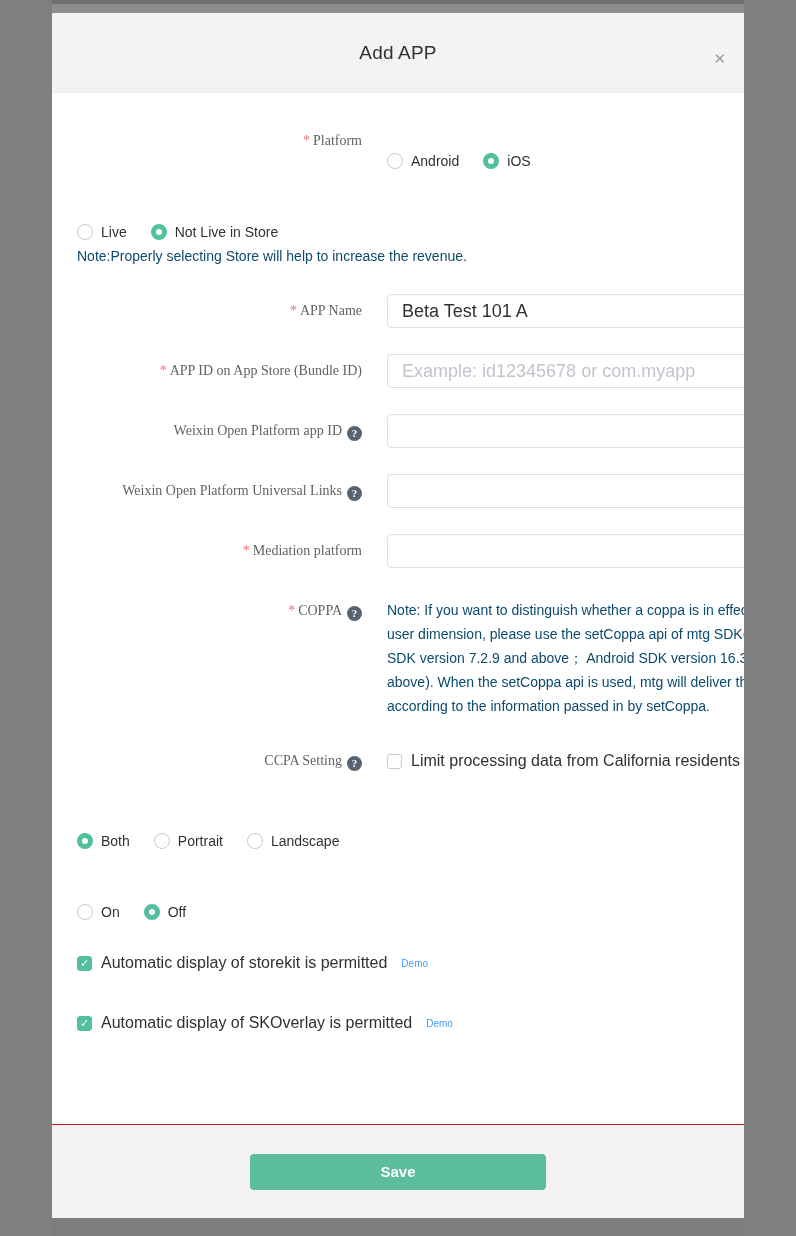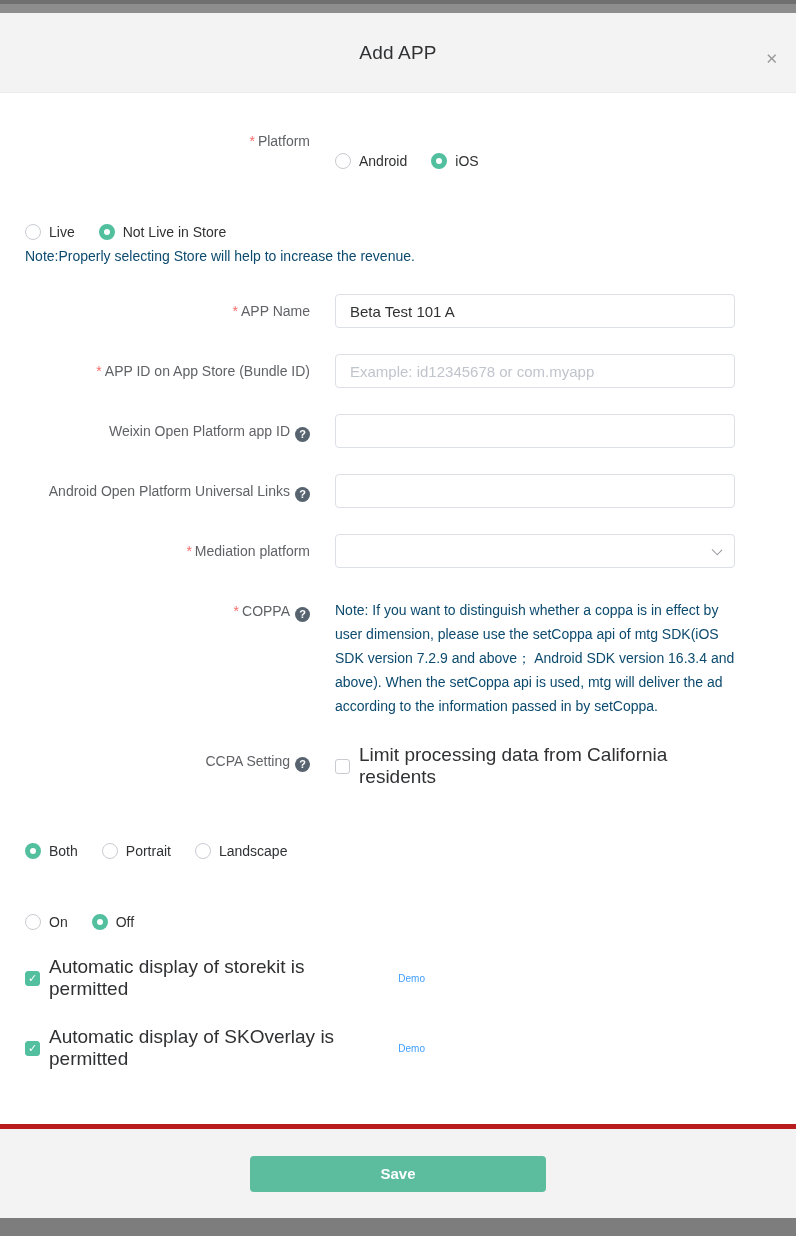--- a/index.html
+++ b/index.html
@@ -1,19 +1,19 @@
 <!DOCTYPE html>
 <html><head>
 <meta charset="utf-8">
 <style>
   * { box-sizing: border-box; margin: 0; padding: 0; }
   html, body { background: #7f7f7f; }
   body { font-family: "Liberation Sans", sans-serif; }
   .page {
-    width: 796px; height: 1236px; margin: 0 auto;
+    width: 692px; height: 1236px; margin: 0 auto;
     display: flex; flex-direction: column; overflow: hidden;
     background: #8d8d8d;
   }
   .top-strip-dark { height: 4px; background: #6f6f6f; flex: none; }
   .top-strip { height: 9px; background: #8d8d8d; flex: none; }
   .bottom-strip { height: 18px; background: #7d7d7d; flex: none; }
 
   .modal-header {
     height: 80px; background: #f3f3f3; flex: none;
     display: flex; align-items: center; justify-content: center;
@@ -24,21 +24,21 @@
     position: absolute; right: 18px; top: 38px;
     font-size: 15px; color: #9b9b9b; cursor: pointer; line-height: 1;
   }
 
   .modal-body { flex: 1; background: #ffffff; padding-top: 31px; overflow: hidden; }
 
   .form-row { display: flex; margin-bottom: 26px; }
   .label-col {
     width: 310px; flex: none; text-align: right;
     min-height: 34px; display: block; padding-top: 9px;
-    font-size: 14px; color: #606266;
+    font-size: 14px; color: #606266; font-family: Liberation Serif, serif;
   }
   .required-mark { color: #f56c6c; margin-right: 3px; font-size: 14px; }
   .help-icon {
     display: inline-block; width: 15px; height: 15px; border-radius: 50%;
     background: #57636f; color: #fff; font-size: 11px; line-height: 15px;
     text-align: center; margin-left: 5px; vertical-align: -2px; font-weight: 700;
     cursor: pointer;
   }
   .control-col { margin-left: 25px; width: 400px; flex: none; }
   .control-line { min-height: 34px; display: flex; align-items: center; }
@@ -58,27 +58,27 @@
   
   .checkbox-option { display: flex; align-items: center; cursor: pointer; }
   .checkbox-box {
     width: 15px; height: 15px; border-radius: 3px;
     border: 1px solid #c8cbd0; background: #fff; flex: none;
     font-size: 11px; line-height: 13px; text-align: center; color: transparent;
   }
   .checkbox-option.checked .checkbox-box {
     background: #52bf9f; border-color: #52bf9f; color: #fff;
   }
-  .checkbox-label { margin-left: 9px; font-size: 19px; color: #303133; }
+  .checkbox-label { margin-left: 9px; font-size: 16px; color: #303133; }
   .demo-link { margin-left: 14px; font-size: 10px; color: #409eff; text-decoration: none; cursor: pointer; }
 
   
   .text-input {
     width: 400px; height: 34px; border: 1px solid #dcdfe6; border-radius: 4px;
-    padding: 16px 14px; font-size: 15px; color: #303133; outline: none;
+    padding: 16px 14px; font-size: 18px; color: #303133; outline: none;
     font-family: "Liberation Sans", sans-serif; background: #fff;
   }
   .text-input::placeholder { color: #c0c4cc; }
   .select-box {
     width: 400px; height: 34px; border: 1px solid #dcdfe6; border-radius: 4px;
     background: #fff; position: relative; cursor: pointer;
     display: flex; align-items: center; padding: 0 14px;
     font-size: 14px; color: #303133;
   }
   .chevron-down {
@@ -91,21 +91,21 @@
   .note-text {
     margin-top: 4px; font-size: 14px; color: #0c4a6e; line-height: 24px;
     width: 400px;
   }
 
   .ad-template-gap { height: 26px; }
 
   .modal-footer {
     height: 94px; background: #f3f3f3; flex: none;
     display: flex; align-items: center; justify-content: center;
-    border-top: 5px solid #b91c1c;
+    border-top: 1px solid #b91c1c;
   }
   .save-btn {
     width: 296px; height: 36px; background: #5cbd9e; color: #fff;
     border: none; border-radius: 4px; font-size: 15px; font-weight: 700;
     font-family: "Liberation Sans", sans-serif; cursor: pointer;
   }
 </style>
 </head>
 <body>
 
@@ -167,21 +167,21 @@
     </div>
 
     <div class="form-row">
       <div class="label-col"><span>Weixin Open Platform app ID</span><span class="help-icon">?</span></div>
       <div class="control-col">
         <input class="text-input" type="text" style="">
       </div>
     </div>
 
     <div class="form-row">
-      <div class="label-col"><span>Android Open Platform Universal Links</span><span class="help-icon">?</span></div>
+      <div class="label-col"><span>Weixin Open Platform Universal Links</span><span class="help-icon">?</span></div>
       <div class="control-col">
         <input class="text-input" type="text" style="">
       </div>
     </div>
 
     <div class="form-row">
       <div class="label-col"><span class="required-mark">*</span><span>Mediation platform</span></div>
       <div class="control-col">
         <div class="select-box">
           <span></span>

